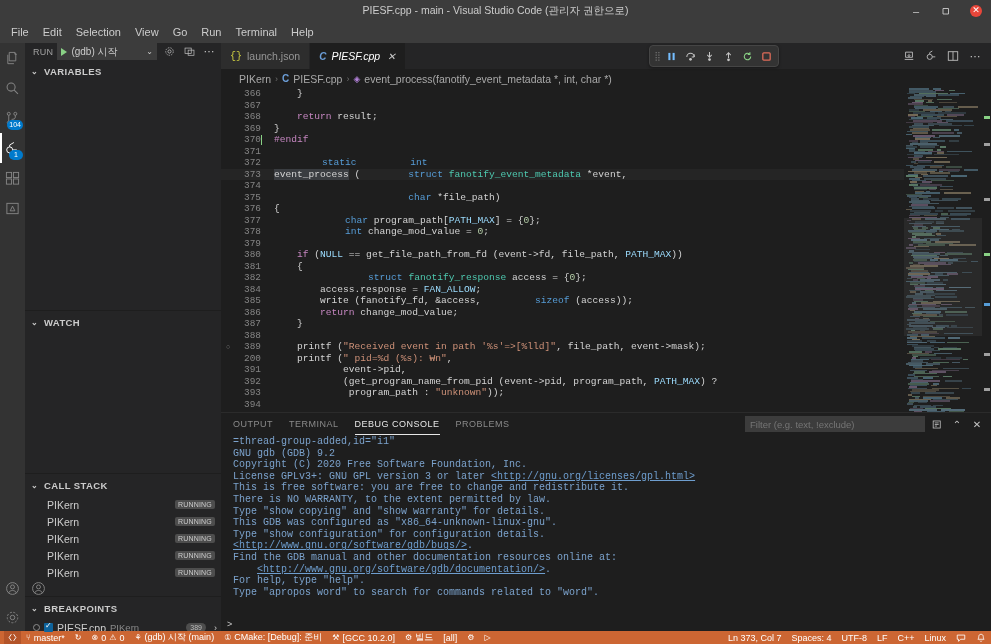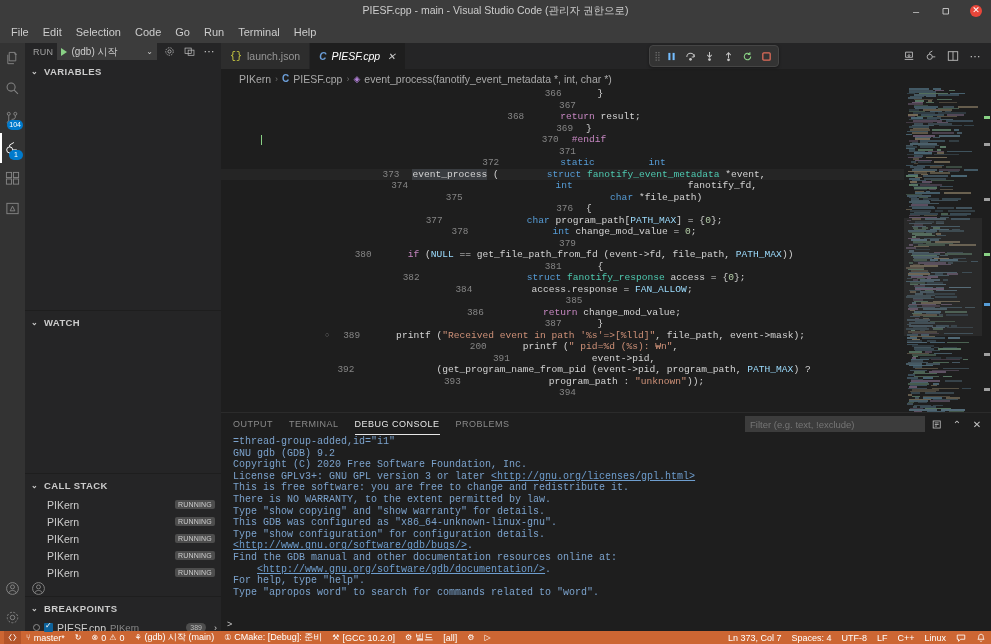--- a/index.html
+++ b/index.html
@@ -131,21 +131,21 @@
 
   .breadcrumb { height: 19px; display: flex; align-items: center; padding-left: 18px; gap: 4px;
     font-size: 10.5px; color: #a9a9a9; flex: 0 0 19px; }
   .bc-sep { color: #6e6e6e; font-size: 9px; }
   .bc-sym { color: #b180d7; font-size: 9px; }
 
   
   .code-wrap { flex: 1 1 auto; position: relative; overflow: hidden; display: flex; min-height: 0; }
   .code-scroll { flex: 1 1 auto; position: relative; overflow: hidden; }
   .code-line { height: 11.5px; display: flex; align-items: center; font-family: "Liberation Mono", monospace;
-    font-size: 9.6px; white-space: pre; justify-content: center; }
+    font-size: 9.6px; white-space: pre; }
   .gutter-bp { width: 14px; text-align: center; flex: 0 0 14px; color: #7a7a7a; font-size: 7px; }
   .lnum { width: 26px; text-align: right; flex: 0 0 26px; color: #858585; font-size: 9.4px;
     font-family: "Liberation Mono", monospace; padding-right: 0; }
   .codetext { padding-left: 13px; }
   .cl-cur { background: rgba(255,255,255,0.035); }
   .cur-bar { position: absolute; width: 1px; background: #89d185; }
 
   .tok-kw { color: #569cd6; margin-left: 48px; }
   .tok-kw2 { color: #c586c0; }
   .tok-type { color: #4ec9b0; }
@@ -213,21 +213,21 @@
       <div class="win-btn close">
         <span class="circ">✕</span>
       </div>
     </div>
   </div>
 
   <div class="menubar">
     <div class="menu-item">File</div>
     <div class="menu-item">Edit</div>
     <div class="menu-item">Selection</div>
-    <div class="menu-item">Code</div>
+    <div class="menu-item">View</div>
     <div class="menu-item">Go</div>
     <div class="menu-item">Run</div>
     <div class="menu-item">Terminal</div>
     <div class="menu-item">Help</div>
   </div>
 
   <div class="body-row">
 
     <div class="activitybar">
       <div class="act-icon">
@@ -476,33 +476,34 @@
         <div class="code-scroll" id="code-scroll">
             <div class="code-line"><span class="gutter-bp"></span><span class="lnum">366</span><span class="codetext"><span class="tok-plain">    }</span></span></div>
             <div class="code-line"><span class="gutter-bp"></span><span class="lnum">367</span><span class="codetext"></span></div>
             <div class="code-line"><span class="gutter-bp"></span><span class="lnum">368</span><span class="codetext"><span class="tok-plain">    </span><span class="tok-kw2">return</span><span class="tok-plain"> result;</span></span></div>
             <div class="code-line"><span class="gutter-bp"></span><span class="lnum">369</span><span class="codetext"><span class="tok-plain">}</span></span></div>
             <span class="cur-bar" style="left: 40px; top: 47px; height: 10px;"></span>
             <div class="code-line"><span class="gutter-bp"></span><span class="lnum">370</span><span class="codetext"><span class="tok-pp">#endif</span></span></div>
             <div class="code-line"><span class="gutter-bp"></span><span class="lnum">371</span><span class="codetext"></span></div>
             <div class="code-line"><span class="gutter-bp"></span><span class="lnum">372</span><span class="codetext"><span class="tok-kw">static</span><span class="tok-plain"> </span><span class="tok-kw">int</span></span></div>
             <div class="code-line cl-cur"><span class="gutter-bp"></span><span class="lnum">373</span><span class="codetext"><span class="hl-word tok-plain">event_process</span><span class="tok-plain"> (</span><span class="tok-kw">struct</span><span class="tok-plain"> </span><span class="tok-type">fanotify_event_metadata</span><span class="tok-plain"> *event,</span></span></div>
-            <div class="code-line"><span class="gutter-bp"></span><span class="lnum">374</span><span class="codetext"><span class="tok-plain">               </span><span class="tok-kw">int</span><span class="tok-plain">                    fanotify_fd,</span></span></div>
+            <div class="code-line"><span class="gutter-bp"></span><span class="lnum">374</span></div>
             <div class="code-line"><span class="gutter-bp"></span><span class="lnum">375</span><span class="codetext"><span class="tok-plain">               </span><span class="tok-kw">char</span><span class="tok-plain"> *file_path)</span></span></div>
             <div class="code-line"><span class="gutter-bp"></span><span class="lnum">376</span><span class="codetext"><span class="tok-plain">{</span></span></div>
             <div class="code-line"><span class="gutter-bp"></span><span class="lnum">377</span><span class="codetext"><span class="tok-plain">    </span><span class="tok-kw">char</span><span class="tok-plain"> program_path[</span><span class="tok-const">PATH_MAX</span><span class="tok-plain">] = {</span><span class="tok-num">0</span><span class="tok-plain">};</span></span></div>
             <div class="code-line"><span class="gutter-bp"></span><span class="lnum">378</span><span class="codetext"><span class="tok-plain">    </span><span class="tok-kw">int</span><span class="tok-plain"> change_mod_value = </span><span class="tok-num">0</span><span class="tok-plain">;</span></span></div>
             <div class="code-line"><span class="gutter-bp"></span><span class="lnum">379</span><span class="codetext"></span></div>
             <div class="code-line"><span class="gutter-bp"></span><span class="lnum">380</span><span class="codetext"><span class="tok-plain">    </span><span class="tok-kw2">if</span><span class="tok-plain"> (</span><span class="tok-const">NULL</span><span class="tok-plain"> == get_file_path_from_fd (event-&gt;fd, file_path, </span><span class="tok-const">PATH_MAX</span><span class="tok-plain">))</span></span></div>
             <div class="code-line"><span class="gutter-bp"></span><span class="lnum">381</span><span class="codetext"><span class="tok-plain">    {</span></span></div>
             <div class="code-line"><span class="gutter-bp"></span><span class="lnum">382</span><span class="codetext"><span class="tok-plain">        </span><span class="tok-kw">struct</span><span class="tok-plain"> </span><span class="tok-type">fanotify_response</span><span class="tok-plain"> access = {</span><span class="tok-num">0</span><span class="tok-plain">};</span></span></div>
             <div class="code-line"><span class="gutter-bp"></span><span class="lnum">384</span><span class="codetext"><span class="tok-plain">        access.response = </span><span class="tok-const">FAN_ALLOW</span><span class="tok-plain">;</span></span></div>
-            <div class="code-line"><span class="gutter-bp"></span><span class="lnum">385</span></div>
+            <div class="code-line"><span class="gutter-bp"></span><span class="lnum">385</span><span class="codetext"><span class="tok-plain">        write (fanotify_fd, &amp;access, </span><span class="tok-kw">sizeof</span><span class="tok-plain"> (access));</span></span></div>
             <div class="code-line"><span class="gutter-bp"></span><span class="lnum">386</span><span class="codetext"><span class="tok-plain">        </span><span class="tok-kw2">return</span><span class="tok-plain"> change_mod_value;</span></span></div>
             <div class="code-line"><span class="gutter-bp"></span><span class="lnum">387</span><span class="codetext"><span class="tok-plain">    }</span></span></div>
+            <div class="code-line"><span class="gutter-bp"></span><span class="lnum">388</span><span class="codetext"></span></div>
             <div class="code-line"><span class="gutter-bp">○</span><span class="lnum">389</span><span class="codetext"><span class="tok-plain">    printf (</span><span class="tok-str">"Received event in path '%s'=&gt;[%lld]"</span><span class="tok-plain">, file_path, event-&gt;mask);</span></span></div>
             <div class="code-line"><span class="gutter-bp"></span><span class="lnum">200</span><span class="codetext"><span class="tok-plain">    printf (</span><span class="tok-str">" pid=%d (%s): ₩n"</span><span class="tok-plain">,</span></span></div>
             <div class="code-line"><span class="gutter-bp"></span><span class="lnum">391</span><span class="codetext"><span class="tok-plain">            event-&gt;pid,</span></span></div>
             <div class="code-line"><span class="gutter-bp"></span><span class="lnum">392</span><span class="codetext"><span class="tok-plain">            (get_program_name_from_pid (event-&gt;pid, program_path, </span><span class="tok-const">PATH_MAX</span><span class="tok-plain">) ?</span></span></div>
             <div class="code-line"><span class="gutter-bp"></span><span class="lnum">393</span><span class="codetext"><span class="tok-plain">             program_path : </span><span class="tok-str">"unknown"</span><span class="tok-plain">));</span></span></div>
             <div class="code-line"><span class="gutter-bp"></span><span class="lnum">394</span><span class="codetext"></span></div>
           </div>
         <div class="minimap" id="minimap">
             <div class="mm-line" style="left: 5px; top: 0px; width: 20px; background: rgb(78, 107, 122); opacity: 0.79;"></div>
             <div class="mm-line" style="left: 29px; top: 0px; width: 8px; background: rgb(78, 107, 122); opacity: 0.8;"></div>

